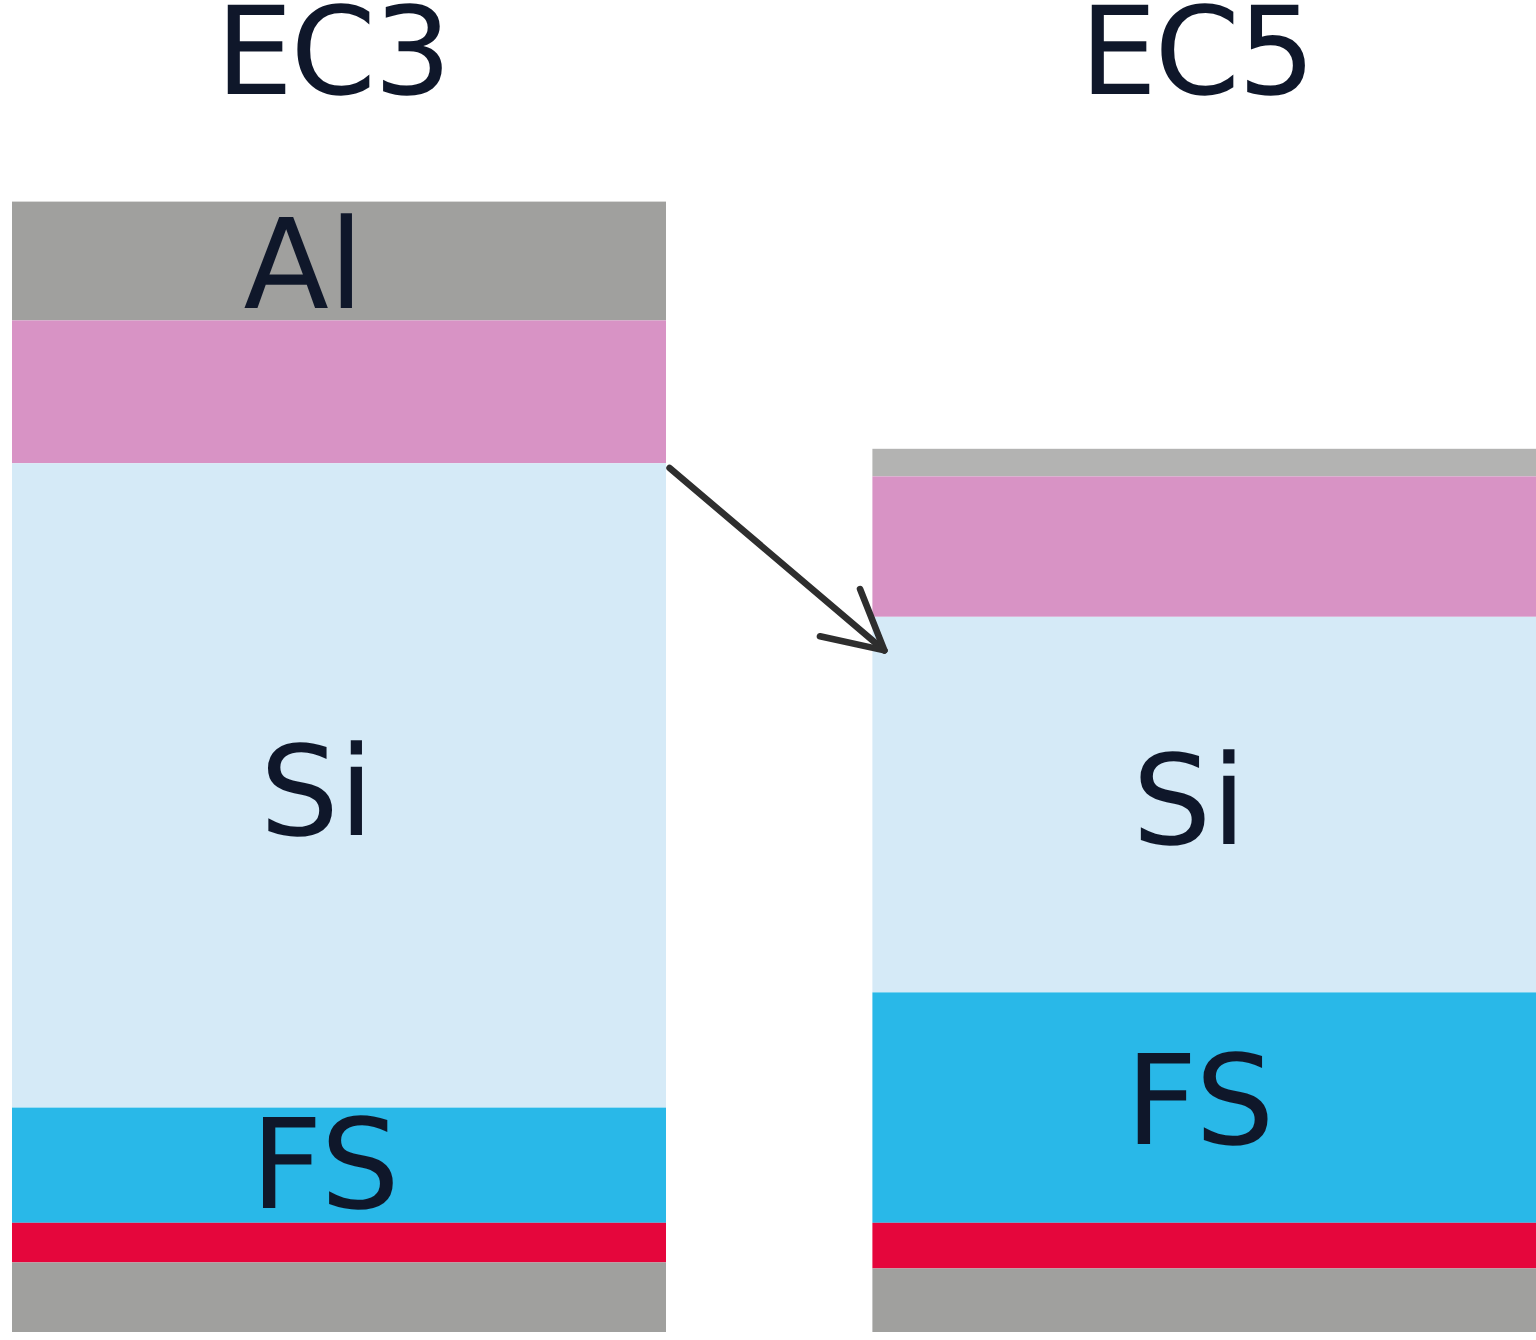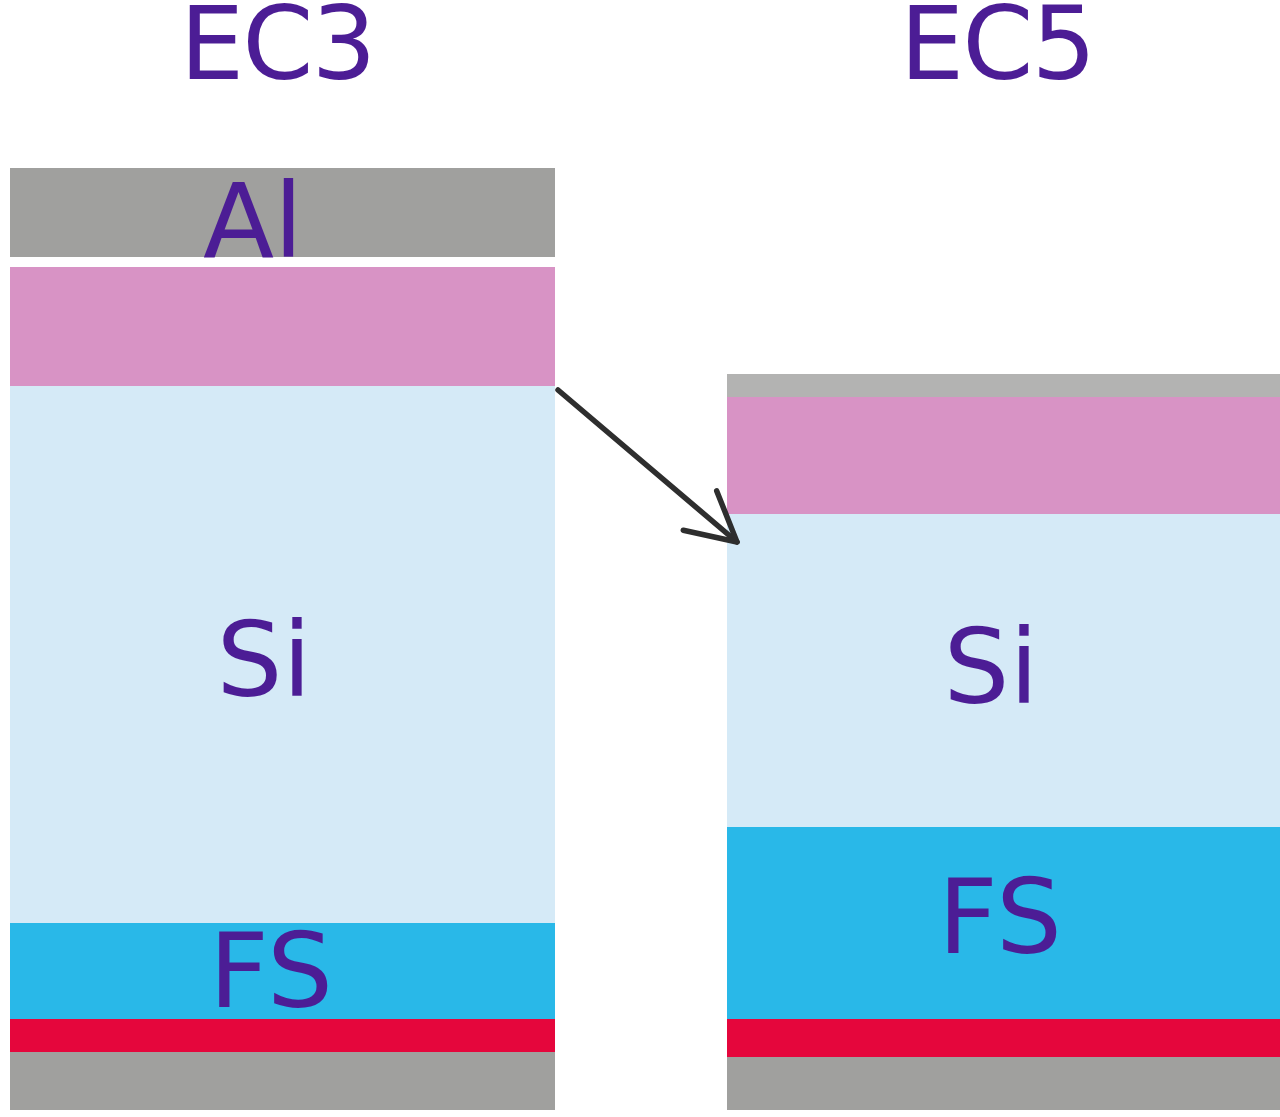--- a/index.html
+++ b/index.html
@@ -43,28 +43,28 @@
   .arrow-svg {
     position: absolute;
     left: 0;
     top: 0;
     pointer-events: none;
   }
 </style>
 </head>
 <body>
 
-<div class="canvas" style="width: 1280px; height: 1117px; background: rgb(255, 255, 255); color: #4c1d95;">
+<div class="canvas" style="width: 1280px; height: 1117px; background: rgb(255, 255, 255); color: #0f172a;">
 
   <div class="stack-title" style="left: 277px; top: 44px;">EC3</div>
 
   <div class="stack-title" style="left: 997px; top: 44px;">EC5</div>
 
   <div class="stack" style="left: 10px; width: 545px;">
-    <div class="layer" style="top: 168px; height: 89px; background: rgb(160, 160, 158);">
+    <div class="layer" style="top: 168px; height: 99px; background: rgb(160, 160, 158);">
       <span class="layer-label" style="left: 243px; top: 53px;">Al</span>
     </div>
     <div class="layer" style="top: 267px; height: 119px; background: rgb(216, 147, 197);"></div>
     <div class="layer" style="top: 386px; height: 537px; background: rgb(213, 234, 247);">
       <span class="layer-label" style="left: 254px; top: 274px;">Si</span>
     </div>
     <div class="layer" style="top: 923px; height: 96px; background: rgb(41, 184, 232);">
       <span class="layer-label" style="left: 261px; top: 48px;">FS</span>
     </div>
     <div class="layer" style="top: 1019px; height: 33px; background: rgb(229, 6, 60);"></div>

